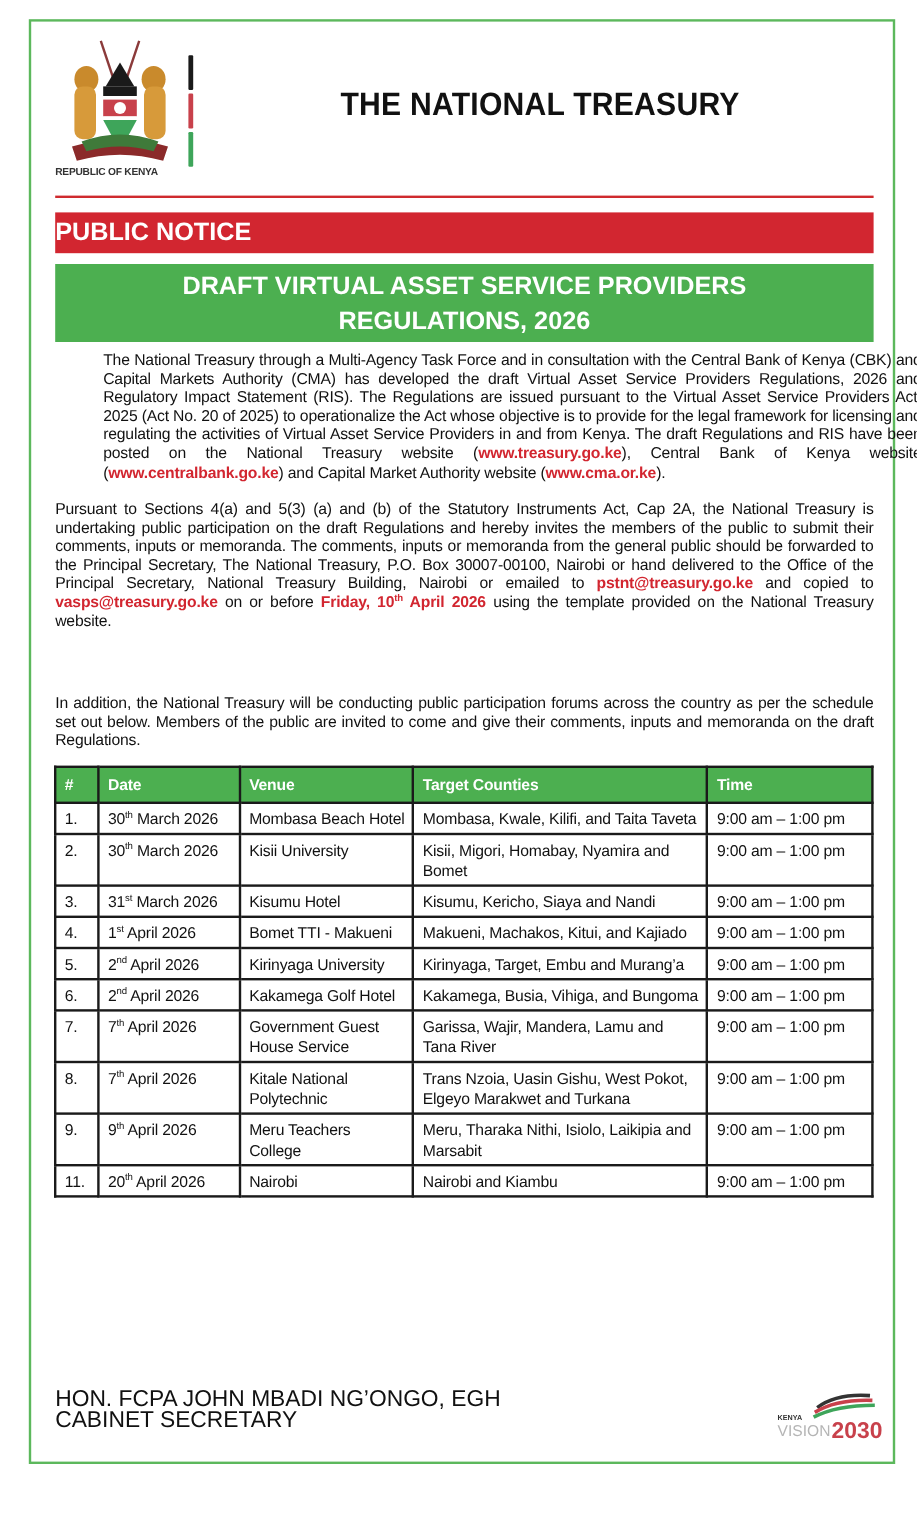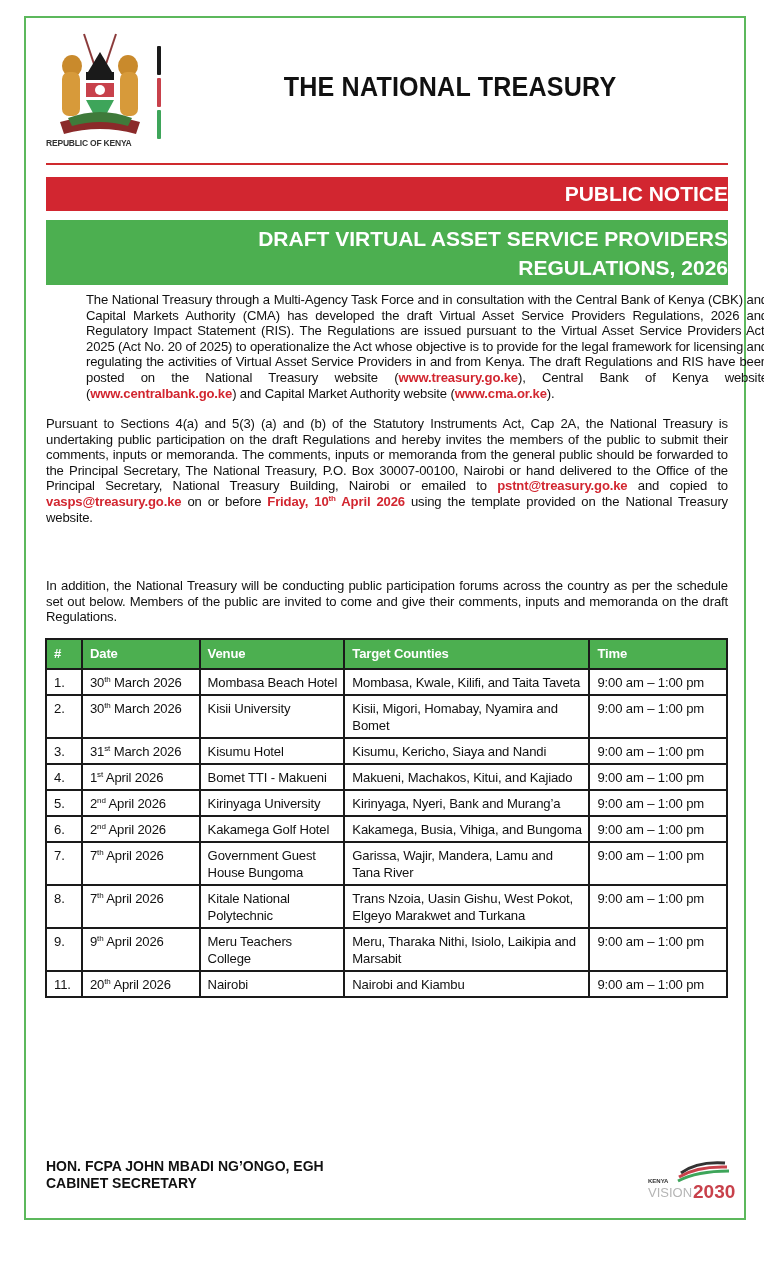--- a/index.html
+++ b/index.html
@@ -9,40 +9,40 @@
            border: 2px solid #5cb85c; box-sizing: border-box; }
   .logo { position: absolute; left: 44px; top: 30px; width: 112px; height: 122px; }
   .flagbar { position: absolute; left: 157px; top: 46px; width: 4px; height: 93px; }
   .flagbar div { height: 29px; margin-bottom: 3px; border-radius: 1px; }
   .logo-caption { position: absolute; left: 46px; top: 138px; font-size: 8.5px; font-weight: bold;
                   color: #333; letter-spacing: -0.2px; white-space: nowrap; }
   .org-title { position: absolute; left: 170px; top: 72px; width: 560px; text-align: center;
                font-size: 27px; font-weight: bold; letter-spacing: 0.2px; transform: scaleX(0.93); }
   .rule-red { position: absolute; left: 46px; top: 163px; width: 682px; height: 2px; background: #cf2a2e; }
   .banner-red { position: absolute; left: 46px; top: 177px; width: 682px; height: 34px; background: #d22630;
-                color: #fff; font-weight: bold; font-size: 21px; text-align: right; line-height: 34px; }
+                color: #fff; font-weight: bold; font-size: 21px; text-align: left; line-height: 34px; }
   .banner-green { position: absolute; left: 46px; top: 220px; width: 682px; height: 65px; background: #4caf50;
-                  color: #fff; font-weight: bold; font-size: 21px; text-align: right; line-height: 29px;
+                  color: #fff; font-weight: bold; font-size: 21px; text-align: center; line-height: 29px;
                   padding-top: 4px; box-sizing: border-box; }
   .banner-green span { display: block; }
   .para { position: absolute; left: 46px; width: 682px; font-size: 13.1px; line-height: 15.6px;
           text-align: justify; letter-spacing: -0.15px; }
   .p1 { top: 292px; margin-left: 40px; }
   .p2 { top: 416px; }
   .p3 { top: 578px; }
   .hl { color: #d22630; font-weight: bold; }
   sup { font-size: 8px; line-height: 0; }
   table.sched { position: absolute; left: 45px; top: 638px; width: 683px; border-collapse: collapse;
                 font-size: 13.1px; letter-spacing: -0.15px; }
   table.sched th, table.sched td { border: 2px solid #1a1a1a; text-align: left; vertical-align: top;
                                    padding: 4px 6px 3px 7px; line-height: 17px; }
   table.sched th { background: #4caf50; color: #fff; font-weight: bold; height: 20px; padding-top: 5px; }
   col.c1 { width: 36px; } col.c2 { width: 118px; } col.c3 { width: 145px; }
   col.c4 { width: 246px; } col.c5 { width: 138px; }
-  .sig { position: absolute; left: 46px; top: 1158px; font-weight: bold; font-size: 14px; line-height: 17px; }
+  .sig { position: absolute; left: 46px; top: 1158px; font-weight: normal; font-size: 19px; line-height: 17px; }
   .vision { position: absolute; left: 645px; top: 1155px; width: 92px; height: 48px; }
 </style>
 </head>
 <body>
 
 <div class="frame"></div>
 
 <svg class="logo" viewBox="0 0 112 122">
   <line x1="40" y1="4" x2="52" y2="40" stroke="#8b3a3a" stroke-width="2"></line>
   <line x1="72" y1="4" x2="60" y2="40" stroke="#8b3a3a" stroke-width="2"></line>
@@ -127,34 +127,34 @@
         <td>4.</td>
         <td><span>1</span><sup>st</sup><span> </span><span>April 2026</span></td>
         <td>Bomet TTI - Makueni</td>
         <td>Makueni, Machakos, Kitui, and Kajiado</td>
         <td>9:00 am – 1:00 pm</td>
       </tr>
       <tr>
         <td>5.</td>
         <td><span>2</span><sup>nd</sup><span> </span><span>April 2026</span></td>
         <td>Kirinyaga University</td>
-        <td>Kirinyaga, Nyeri, Bank and Murang’a</td>
+        <td>Kirinyaga, Target, Embu and Murang’a</td>
         <td>9:00 am – 1:00 pm</td>
       </tr>
       <tr>
         <td>6.</td>
         <td><span>2</span><sup>nd</sup><span> </span><span>April 2026</span></td>
         <td>Kakamega Golf Hotel</td>
         <td>Kakamega, Busia, Vihiga, and Bungoma</td>
         <td>9:00 am – 1:00 pm</td>
       </tr>
       <tr>
         <td>7.</td>
         <td><span>7</span><sup>th</sup><span> </span><span>April 2026</span></td>
-        <td>Government Guest House Bungoma</td>
+        <td>Government Guest House Service</td>
         <td>Garissa, Wajir, Mandera, Lamu and Tana River</td>
         <td>9:00 am – 1:00 pm</td>
       </tr>
       <tr>
         <td>8.</td>
         <td><span>7</span><sup>th</sup><span> </span><span>April 2026</span></td>
         <td>Kitale National Polytechnic</td>
         <td>Trans Nzoia, Uasin Gishu, West Pokot, Elgeyo Marakwet and Turkana</td>
         <td>9:00 am – 1:00 pm</td>
       </tr>

